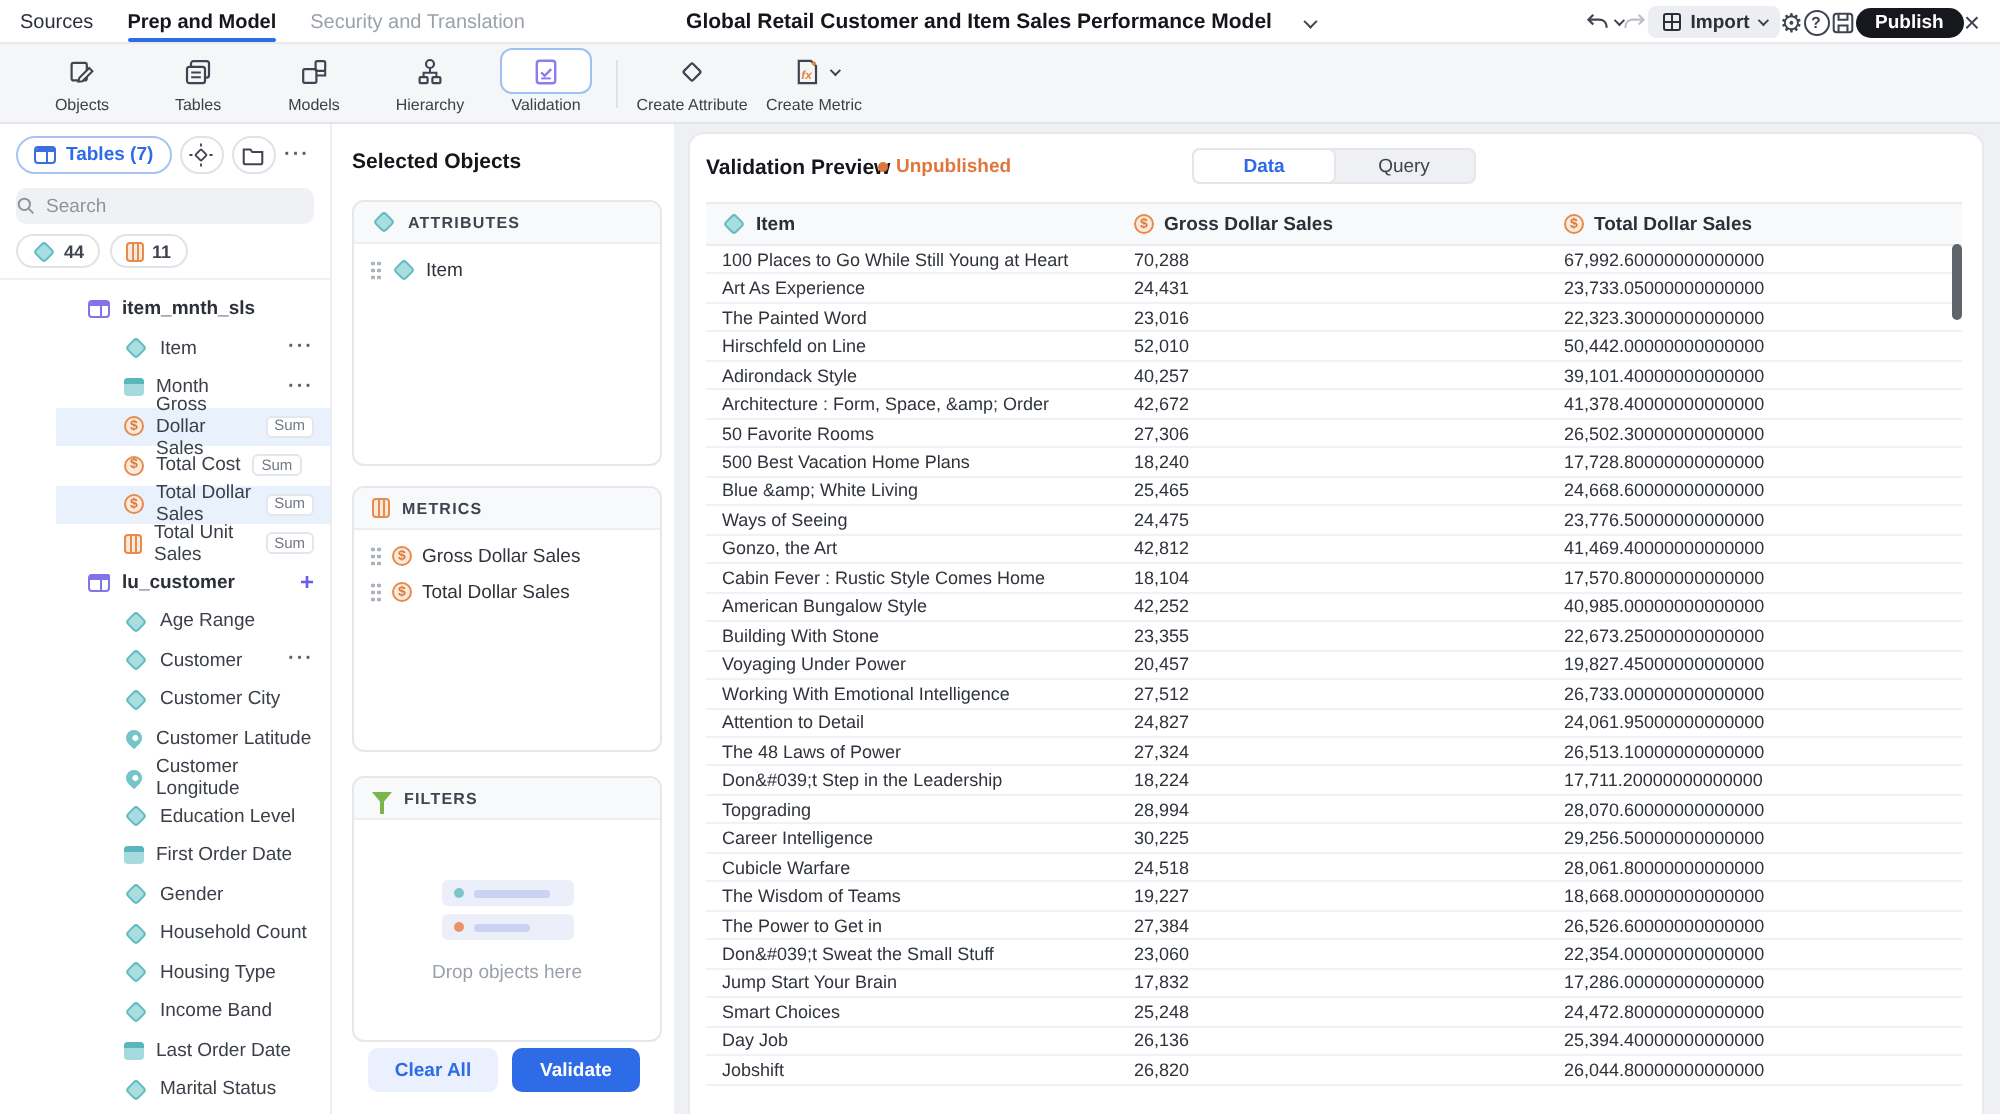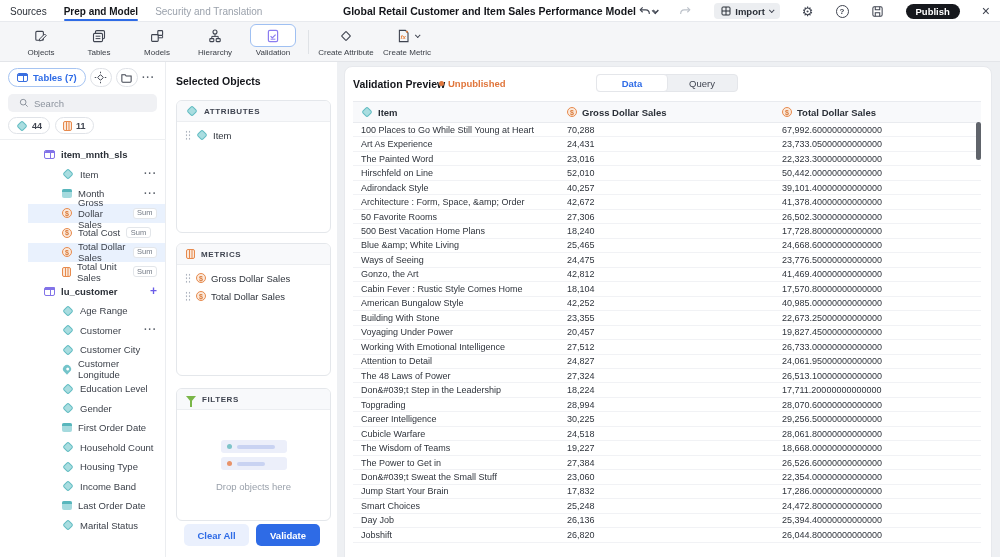--- a/index.html
+++ b/index.html
@@ -9,21 +9,21 @@
   
   .topbar{position:absolute;left:0;top:0;width:1000px;height:22px;background:#fff;border-bottom:1px solid #e8eaee;}
   .tabs{position:absolute;left:10px;top:0;height:22px;display:flex;gap:17px;align-items:center;}
   .tab{position:relative;height:22px;display:flex;align-items:center;font-size:10px;color:#2b3038;font-weight:500;cursor:default;}
   .tab.active{font-weight:700;color:#14161b;}
   .tab.active::after{content:"";position:absolute;left:0;right:0;bottom:1px;height:2px;border-radius:1px;background:#2e6be6;}
   .tab.muted{color:#9ba2ac;}
   .doc-title{position:absolute;left:50%;transform:translateX(-50%);top:0;height:22px;display:flex;align-items:center;gap:16px;font-size:10.5px;font-weight:700;color:#14161b;white-space:nowrap;}
   .chev{width:5px;height:5px;border-right:1.2px solid #3f4450;border-bottom:1.2px solid #3f4450;transform:rotate(45deg) translateY(-1px);display:inline-block;}
   .chev.sm{width:4px;height:4px;}
-  .top-actions{position:absolute;right:10px;top:0;height:22px;display:flex;align-items:center;gap:22px;}
+  .top-actions{position:absolute;right:10px;top:0;height:22px;display:flex;align-items:center;gap:0;}
   .ibtn{display:flex;align-items:center;gap:2px;cursor:pointer;}
   .import-btn{height:16px;background:#eceef1;border-radius:4px;display:flex;align-items:center;gap:4px;padding:0 7px;font-size:9.5px;font-weight:600;color:#2b3038;cursor:pointer;}
   .gear{font-size:13px;line-height:13px;color:#3f4450;cursor:pointer;}
   .help{width:13px;height:13px;border:1.2px solid #3f4450;border-radius:50%;display:flex;align-items:center;justify-content:center;cursor:pointer;}
   .help::before{content:"?";font-size:8px;font-weight:700;color:#3f4450;}
   .publish{height:15px;background:#16181d;color:#fff;border-radius:8px;display:flex;align-items:center;padding:0 10px;font-size:9.5px;font-weight:700;cursor:pointer;}
   .close-x{font-size:14px;line-height:14px;color:#3f4450;cursor:pointer;}
   .close-x::before{content:"\00D7";}
 
   
@@ -35,21 +35,21 @@
   .tb-div{position:absolute;left:308px;top:8px;width:1px;height:24px;background:#dfe2e6;}
 
   
   .sidebar{position:absolute;left:0;top:62px;width:166px;height:495px;background:#fff;border-right:1px solid #ebedf0;}
   .sb-head{position:absolute;left:8px;top:6px;right:4px;height:19px;display:flex;align-items:center;gap:4px;}
   .pill{height:19px;border:1px solid #a6c4f2;border-radius:11px;display:flex;align-items:center;gap:5px;padding:0 8px;font-size:9.5px;font-weight:700;color:#2e6be6;cursor:pointer;white-space:nowrap;}
   .sb-ibtn{width:23px;height:19px;border:1px solid #dfe2e7;border-radius:10px;display:flex;align-items:center;justify-content:center;cursor:pointer;}
   .more{color:#5b616b;font-size:10px;font-weight:700;letter-spacing:1px;cursor:pointer;line-height:8px;}
   .more::before{content:"\00B7\00B7\00B7";}
   .sb-head .more{margin-left:auto;margin-right:6px;}
-  .sb-search{position:absolute;left:8px;top:32px;width:149px;height:18px;background:#f0f1f4;border-radius:5px;display:flex;align-items:center;gap:5px;padding:0 11px;}
+  .sb-search{position:absolute;left:8px;top:32px;width:149px;height:18px;background:#f0f1f4;border-radius:5px;display:flex;align-items:center;gap:5px;padding:0 0;}
   .sb-search input{border:none;outline:none;background:transparent;font-size:9.5px;color:#2b3038;width:100%;padding:0;}
   .sb-search input::placeholder{color:#8d949e;}
   .sb-badges{position:absolute;left:8px;top:55px;display:flex;gap:5px;}
   .badge{height:17px;border:1px solid #e0e3e8;border-radius:9px;display:flex;align-items:center;gap:4px;padding:0 7px;font-size:9px;font-weight:600;color:#3f4450;}
   .sb-div{position:absolute;left:0;top:77px;width:166px;border-top:1px solid #eef0f2;}
   .sb-list{position:absolute;left:0;right:0;top:83px;bottom:0;display:flex;flex-direction:column;overflow:hidden;}
   .sb-row{flex:none;height:19.5px;display:flex;align-items:center;gap:6px;padding-right:8px;cursor:pointer;margin-left:28px;}
   .sb-row.group{padding-left:16px;font-size:9.5px;font-weight:600;color:#2b3038;}
   .sb-row.item{padding-left:34px;font-size:9.5px;color:#3a3f48;}
   .sb-row.hl{background:#e9f1fd;}
@@ -330,36 +330,41 @@
 
     <span class="more"></span>
   </div>
         <div class="sb-row item">
     <span class="obj-ic ic-attribute"></span>
     <span class="sb-ilabel">Customer City</span>
 
   </div>
         <div class="sb-row item">
     <span class="obj-ic ic-geo"></span>
+    <span class="sb-ilabel">Customer Latitude</span>
+
+  </div>
+        <div class="sb-row item">
+    <span class="obj-ic ic-geo"></span>
     <span class="sb-ilabel">Customer Longitude</span>
 
   </div>
         <div class="sb-row item">
     <span class="obj-ic ic-attribute"></span>
     <span class="sb-ilabel">Education Level</span>
-
-  </div>
-        <div class="sb-row item">
-    <span class="obj-ic ic-attribute"></span>
-    <span class="sb-ilabel">Gender</span>
 
   </div>
         <div class="sb-row item">
     <span class="obj-ic ic-date"></span>
     <span class="sb-ilabel">First Order Date</span>
+
+  </div>
+        <div class="sb-row item">
+    <span class="obj-ic ic-attribute"></span>
+    <span class="sb-ilabel">Gender</span>
 
   </div>
         <div class="sb-row item">
     <span class="obj-ic ic-attribute"></span>
     <span class="sb-ilabel">Household Count</span>
 
   </div>
         <div class="sb-row item">
     <span class="obj-ic ic-attribute"></span>
     <span class="sb-ilabel">Housing Type</span>

